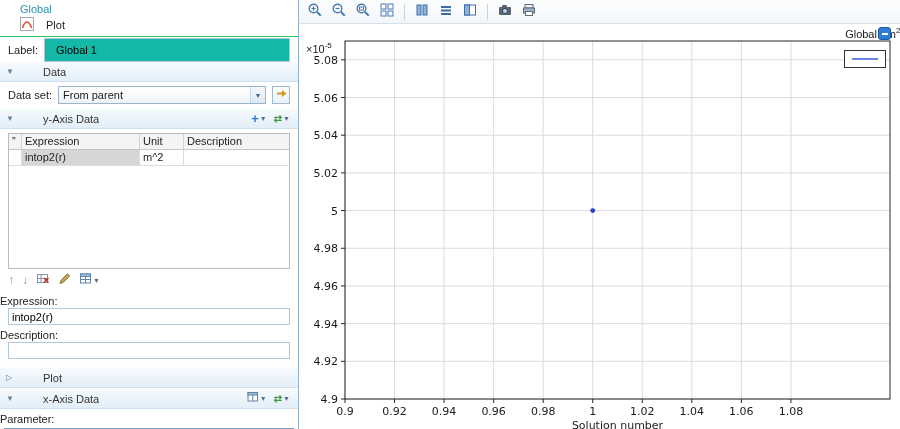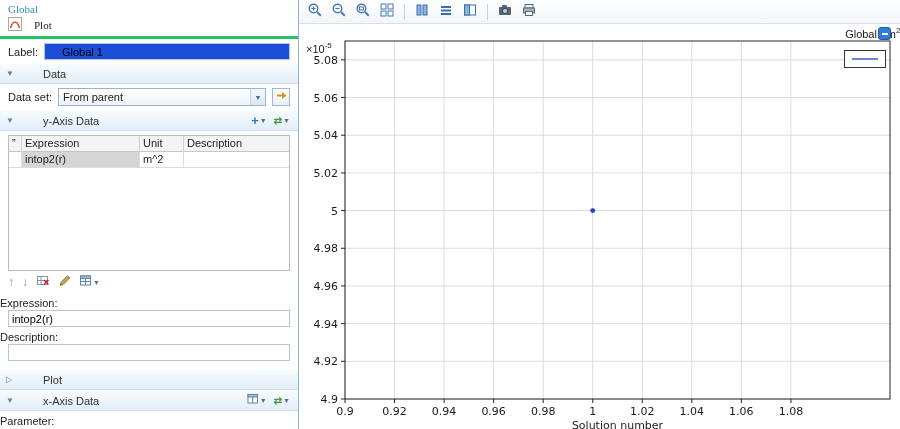--- a/index.html
+++ b/index.html
@@ -2,26 +2,26 @@
 <html><head>
 <meta charset="utf-8">
 <style>
   * { box-sizing: border-box; margin: 0; padding: 0; }
   html,body { width:900px; height:429px; overflow:hidden; background:#fff;
     font-family:"Liberation Sans", sans-serif; font-size:11px; color:#222; }
 
   
   .settings { position:absolute; left:0; top:0; width:299px; height:429px;
     background:#fff; border-right:1px solid #92b1ca; overflow:hidden; }
-  .phead { padding:3px 8px 1px; border-bottom:3px solid #22c55e;font-family:Liberation Serif, serif; }
+  .phead { padding:3px 20px 1px; border-bottom:1px solid #22c55e; }
   .ptitle { color:#2e8fae; font-size:11px; padding-bottom:1px; }
   .plot-btn { display:flex; align-items:center; gap:12px; background:none; border:none;
     font:inherit; color:#222; padding:1px 0 2px; cursor:pointer; }
   .row-label { display:flex; align-items:center; gap:6px; padding:4px 8px 3px; height:24px;}
-  .txt { flex:1; height:17px; border:1px solid #b3c7d9; font:inherit; padding:1px 17px; background:#1d4ed8; }
+  .txt { flex:1; height:24px; border:1px solid #b3c7d9; font:inherit; padding:1px 11px; background:#14b8a6; }
   .sec { height:21px; display:flex; align-items:center; gap:4px; padding:0 6px;
     background:linear-gradient(#f7fbfe,#e2eef8); border-top:1px solid #fdfefe;
     border-bottom:1px solid #cfdfee; color:#333; }
   .tri { color:#63819c; font-size:8px; width:9px; display:inline-block; }
   .sec-title { flex:1;margin-left:24px; }
   .hbtns { display:flex; align-items:center; gap:3px; }
   .hbtn { display:flex; align-items:center; gap:1px; background:none; border:none; padding:0 2px; cursor:pointer; }
   .plus-glyph { color:#2a7ad2; font-weight:bold; font-size:13px; line-height:10px; }
   .swap-glyph { color:#3f9b44; font-weight:bold; font-size:10px; line-height:10px; }
   .mini-arrow { font-size:7px; color:#55718c; }

